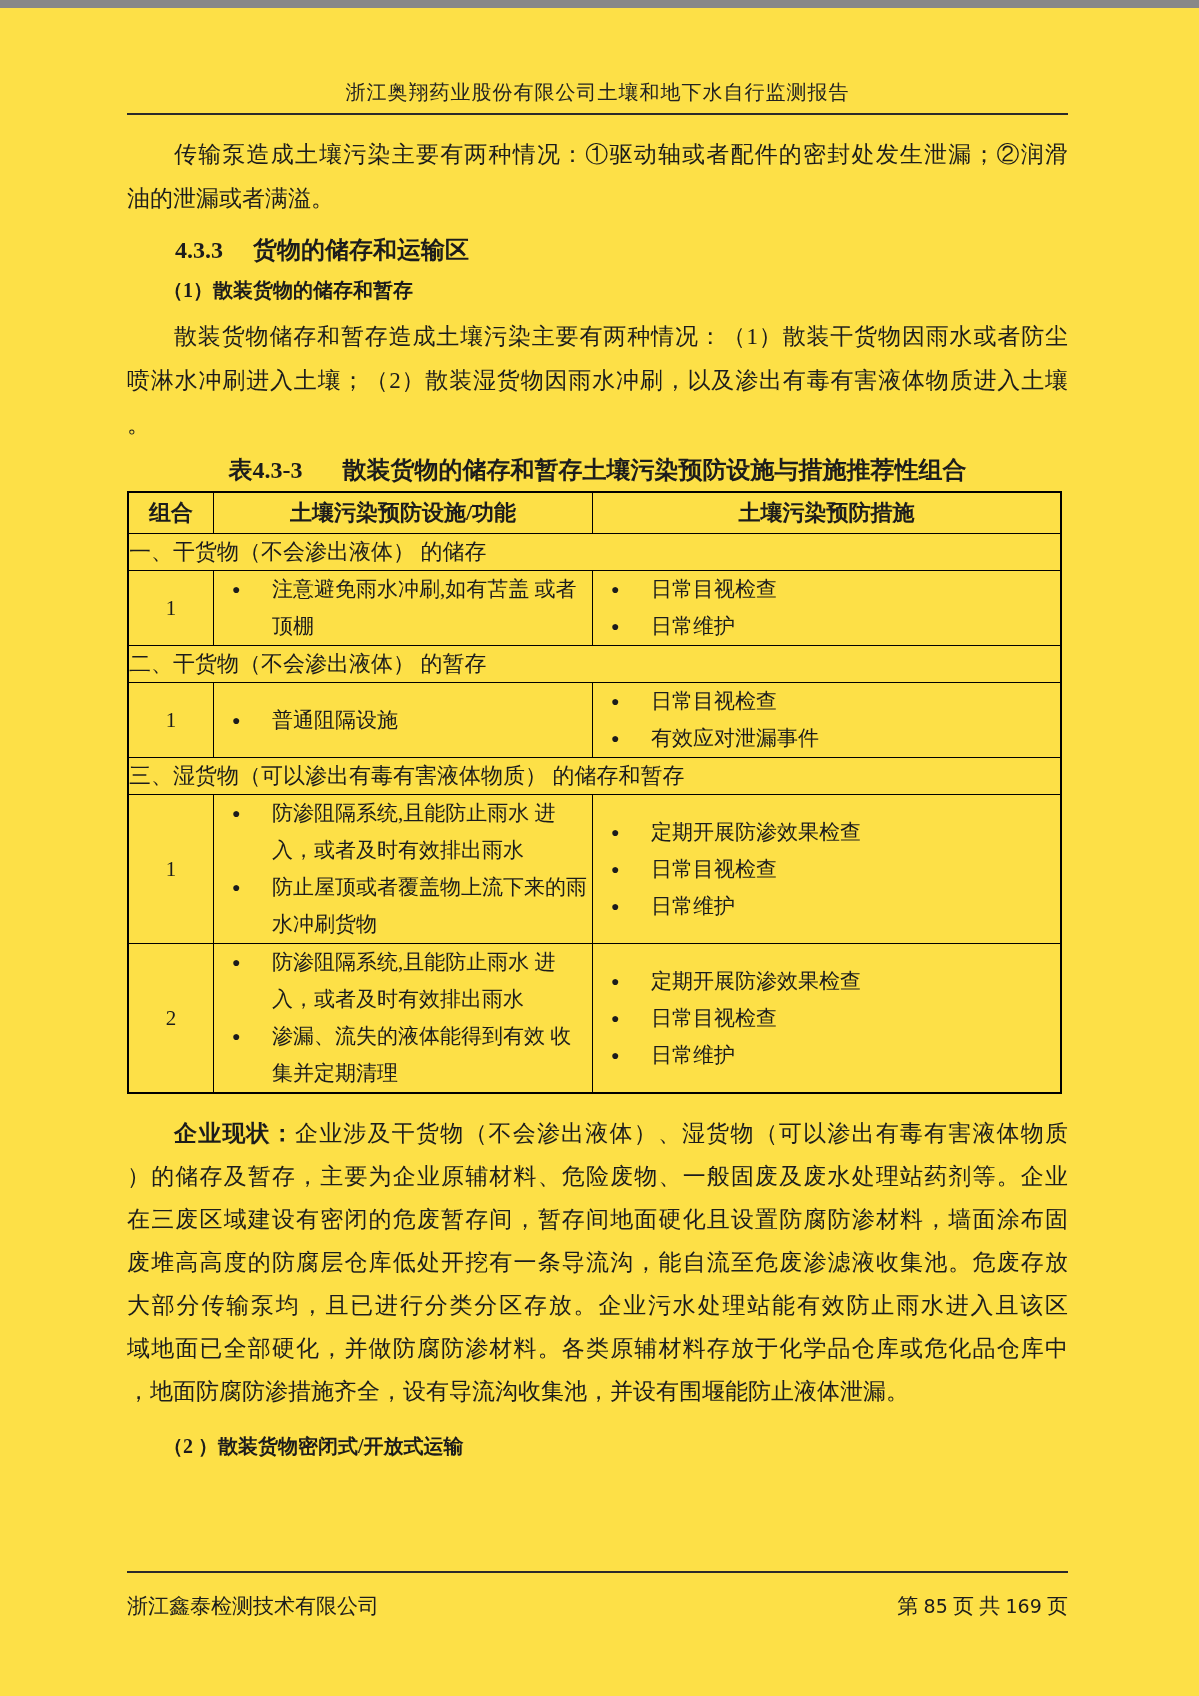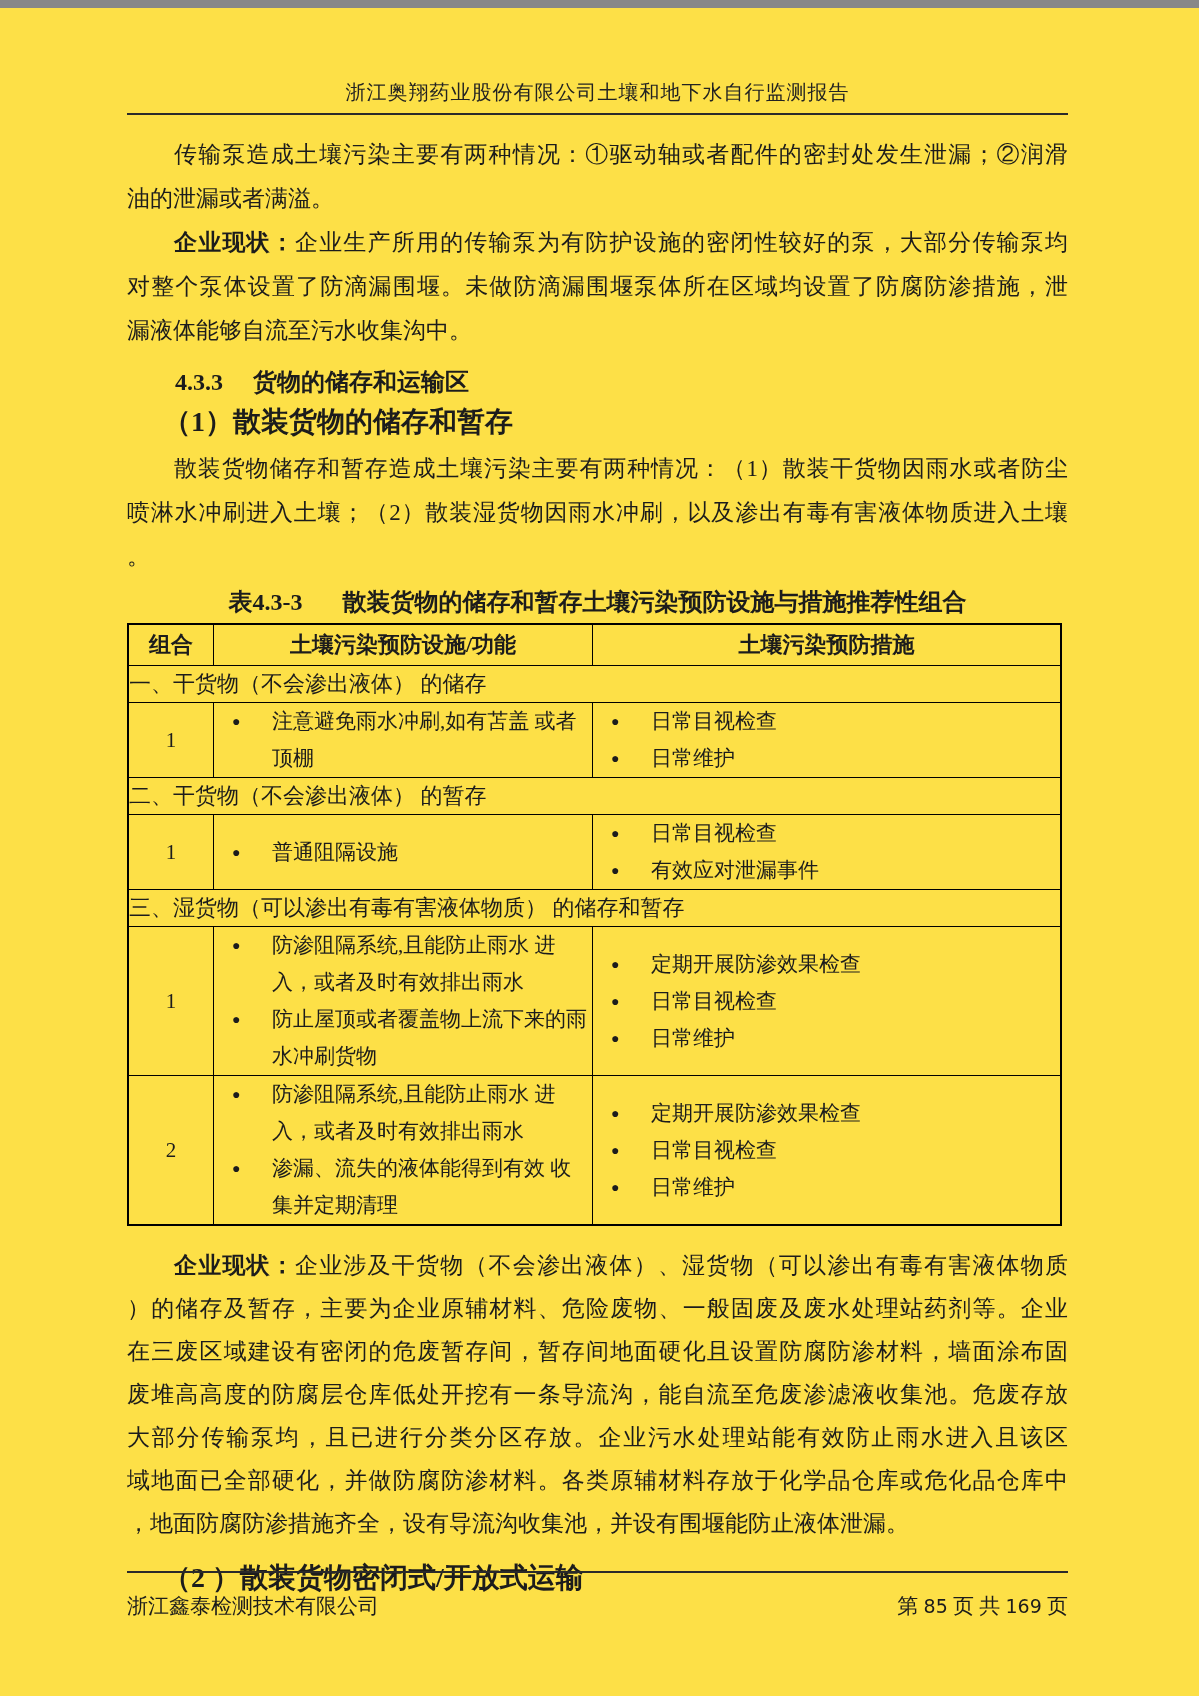--- a/index.html
+++ b/index.html
@@ -34,21 +34,21 @@
   .p-top{margin-top:18px;}
   .p-top2{margin-top:8px;}
   
   .h-num{
     margin-top:12px;padding-left:48px;
     font-size:24px;font-weight:bold;line-height:34px;
   }
   .h-num .h-gap{display:inline-block;width:30px;}
   .h-sub{
     margin-top:6px;padding-left:36px;
-    font-size:28px;font-weight:bold;line-height:34px;
+    font-size:20px;font-weight:bold;line-height:34px;
   }
   
   .tcaption{
     margin-top:6px;text-align:center;
     font-size:24px;font-weight:bold;line-height:34px;
   }
   .tcaption .cap-gap{display:inline-block;width:40px;}
   
   table.ptable{
     margin-top:4px;
@@ -103,25 +103,20 @@
     <div class="doc-header">
       <div class="htitle">浙江奥翔药业股份有限公司土壤和地下水自行监测报告</div>
       <div class="hrule"></div>
     </div>
 
     <div class="para p-top">
       <div class="line indent">传输泵造成土壤污染主要有两种情况：①驱动轴或者配件的密封处发生泄漏；②润滑</div>
       <div class="line short">油的泄漏或者满溢。</div>
     </div>
 
-    <div class="para">
-      <div class="line indent"><span class="lead">企业现状：</span><span>企业生产所用的传输泵为有防护设施的密闭性较好的泵，大部分传输泵均</span></div>
-      <div class="line">对整个泵体设置了防滴漏围堰。未做防滴漏围堰泵体所在区域均设置了防腐防渗措施，泄</div>
-      <div class="line short">漏液体能够自流至污水收集沟中。</div>
-    </div>
 
     <div class="h-num"><span>4.3.3</span><span class="h-gap"></span><span>货物的储存和运输区</span></div>
 
     <div class="h-sub">（1）散装货物的储存和暂存</div>
 
     <div class="para p-top2">
       <div class="line indent">散装货物储存和暂存造成土壤污染主要有两种情况：（1）散装干货物因雨水或者防尘</div>
       <div class="line">喷淋水冲刷进入土壤；（2）散装湿货物因雨水冲刷，以及渗出有毒有害液体物质进入土壤</div>
       <div class="line short">。</div>
     </div>

